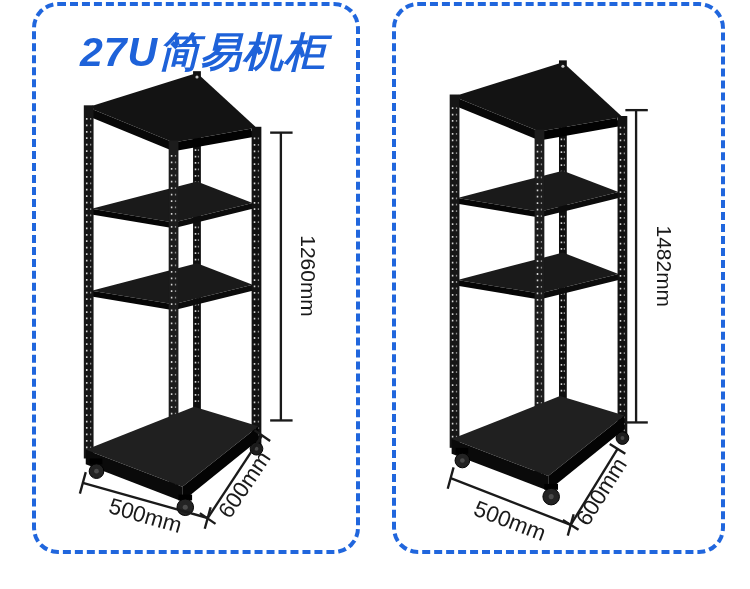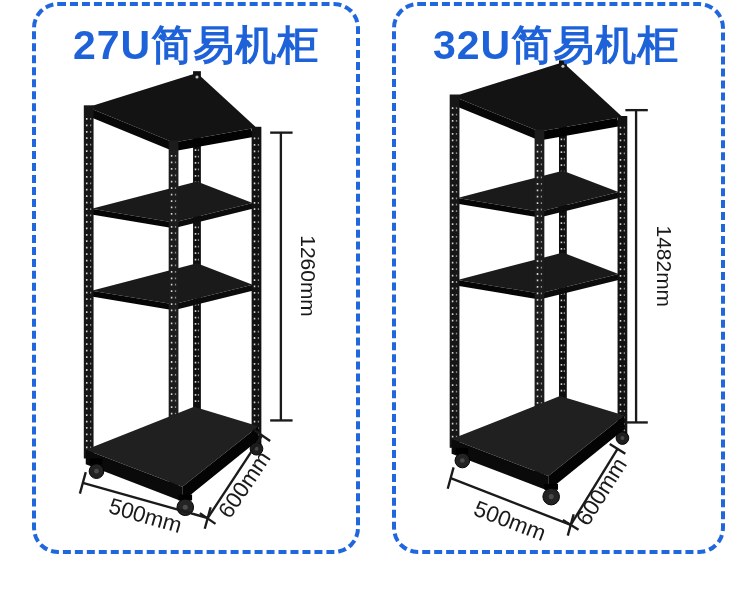--- a/index.html
+++ b/index.html
@@ -7,23 +7,23 @@
     width:750px;height:589px;background:#ffffff;overflow:hidden;position:relative;
     font-family:"Liberation Sans","DejaVu Sans",sans-serif;
   }
   .card{
     position:absolute;top:2px;height:552px;box-sizing:border-box;
     border:4px dashed #2066dd;border-radius:26px;background:#ffffff;
   }
   .card-left{left:32px;width:328px;}
   .card-right{left:392px;width:333px;}
   .product-title{
-    position:absolute;left:28px;top:8px;margin:9px;
+    position:absolute;left:28px;top:8px;margin:16px;
     font-size:41px;line-height:1.1;font-weight:bold;color:#1e62d9;
-    letter-spacing:1px;white-space:nowrap;
+    letter-spacing:1px;white-space:nowrap;font-style:italic;
   }
   .figure{position:absolute;left:0;top:0;width:100%;height:100%;}
   .dim-text{
     fill:#1a1a1a;
     font-family:"Liberation Sans","DejaVu Sans",sans-serif;
   }
   .dim-stroke line{stroke:#1a1a1a;stroke-width:2.4;stroke-linecap:butt;}
   .hole{stroke:#d6d6d6;stroke-width:1.6;stroke-dasharray:1.8 4.8;fill:none;}
   .hole2{stroke:#8f8f8f;stroke-width:1.3;stroke-dasharray:1.8 4.8;fill:none;}
 </style>
@@ -129,16 +129,15 @@
       </g>
       <text class="dim-text" font-size="23" text-anchor="middle" transform="translate(114 532) rotate(21)">500mm</text>
 
       <g class="dim-stroke">
         <line x1="179" y1="529" x2="227" y2="451"></line>
         <line x1="187" y1="534" x2="171" y2="524"></line>
         <line x1="235" y1="456" x2="219" y2="446"></line>
       </g>
       <text class="dim-text" font-size="23" text-anchor="middle" transform="translate(217 499) rotate(-58)">600mm</text>
     </svg>
-    <h2 class="product-title">32U简易机柜</h2>
   </section>
 
 </div>
 
 </body></html>

